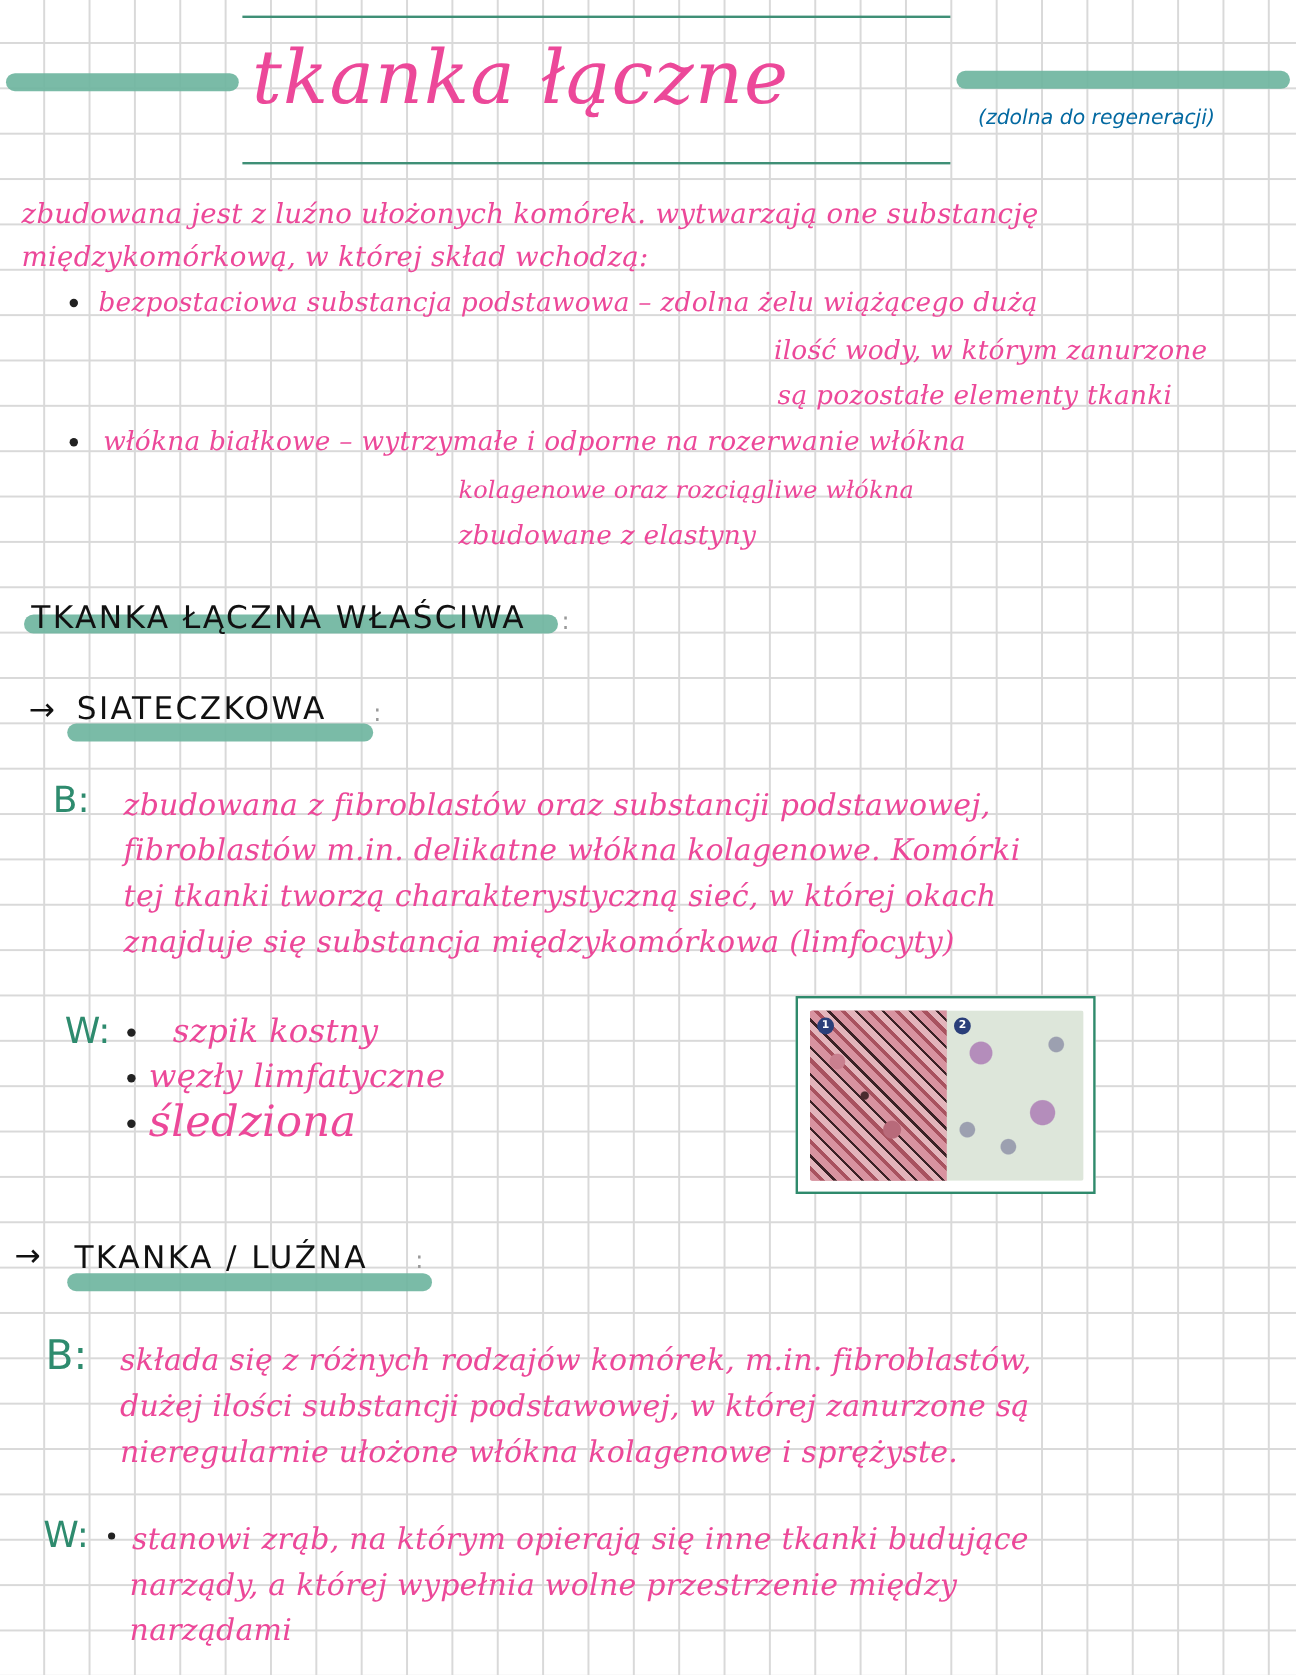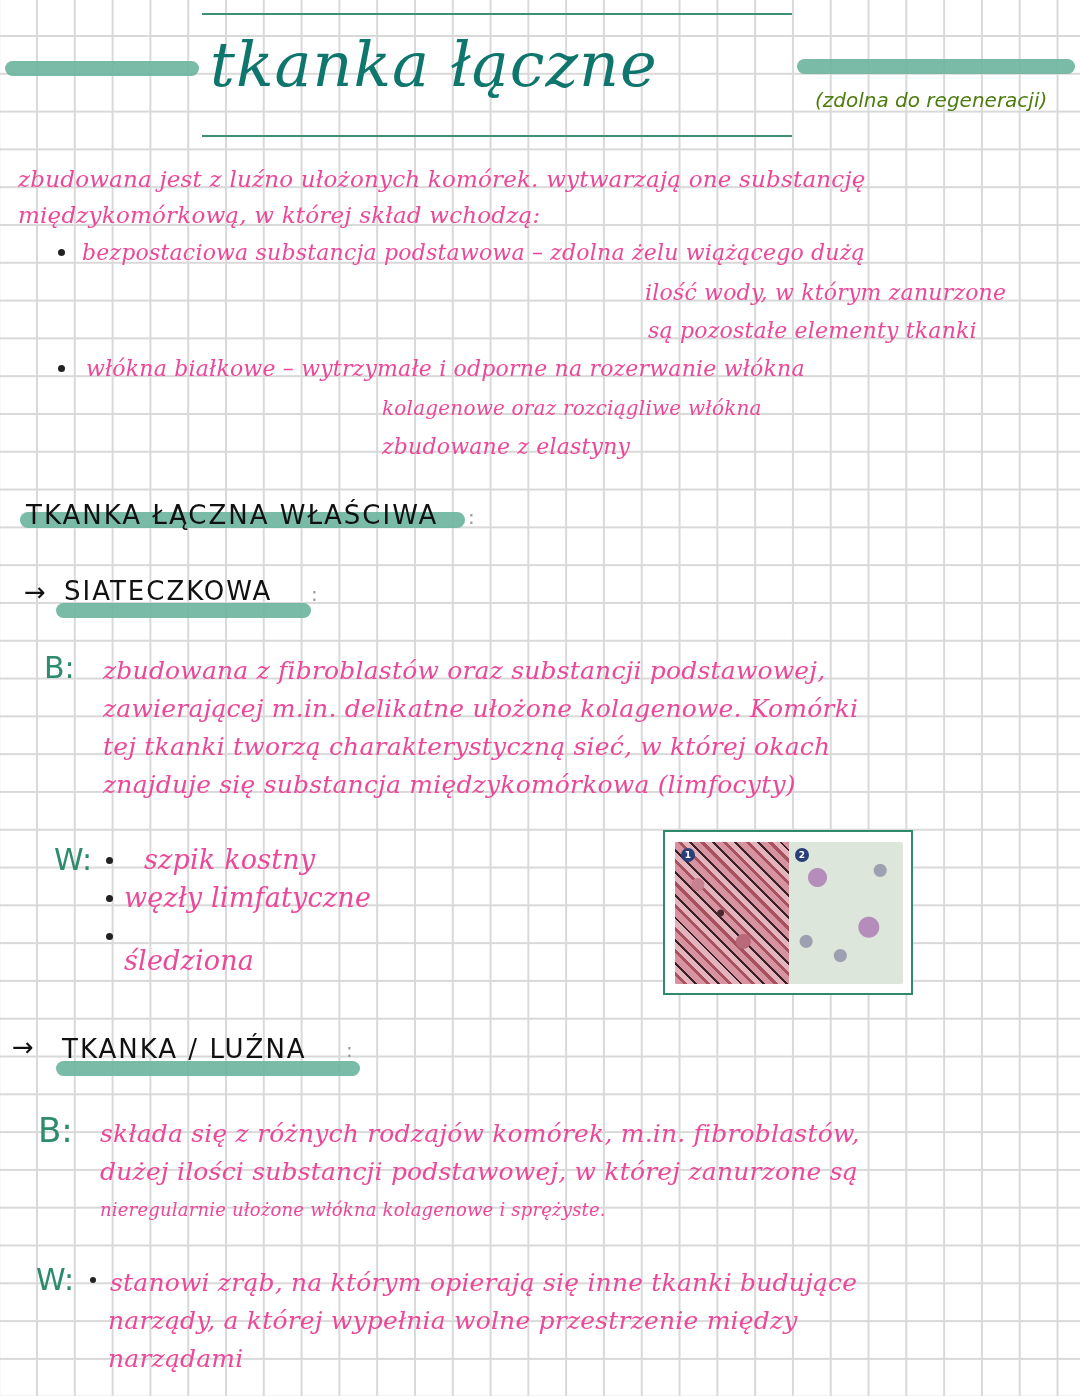--- a/index.html
+++ b/index.html
@@ -31,27 +31,27 @@
     }
     .thin-rule {
       position: absolute;
       height: 2px;
       background: #3f8f76;
     }
     .title {
       font-family: "DejaVu Serif", serif;
       font-style: italic;
       font-size: 62px;
-      color: #0f766e;
+      color: #ec4899;
       letter-spacing: 1px;
     }
     .subtitle-note {
       font-family: "DejaVu Sans", sans-serif;
-      font-size: 20px;
-      color: #4d7c0f;
+      font-size: 17px;
+      color: #0369a1;
       font-style: italic;
     }
     .line { font-size: 24px; line-height: 38px; }
     .bullet-dot {
       display: inline-block;
       width: 7px; height: 7px;
       border-radius: 50%;
       background: #222;
       position: absolute;
     }
@@ -145,49 +145,49 @@
 <div class="abs caps" style="left:26px; top:500px;">TKANKA ŁĄCZNA WŁAŚCIWA</div>
 <div class="abs colon-dim" style="left:468px; top:505px;">:</div>
 
 <div class="abs arrow" style="left:24px; top:577px;">→</div>
 <div class="hl-bar" style="left:56px; top:603px; width:255px; height:15px;"></div>
 <div class="abs caps" style="left:64px; top:576px;text-align:right;">SIATECZKOWA</div>
 <div class="abs colon-dim" style="left:311px; top:582px;">:</div>
 
 <div class="abs label-green" style="left:44px; top:650px;">B:</div>
 <div class="abs hand line" style="left:103px; top:652px; font-size:25px;">zbudowana z fibroblastów oraz substancji podstawowej,</div>
-<div class="abs hand line" style="left:103px; top:690px; font-size:25px;">zawierającej m.in. delikatne ułożone kolagenowe. Komórki</div>
+<div class="abs hand line" style="left:103px; top:690px; font-size:25px;">fibroblastów m.in. delikatne włókna kolagenowe. Komórki</div>
 <div class="abs hand line" style="left:103px; top:728px; font-size:25px;">tej tkanki tworzą charakterystyczną sieć, w której okach</div>
 <div class="abs hand line" style="left:103px; top:766px; font-size:25px;">znajduje się substancja międzykomórkowa (limfocyty)</div>
 
 <div class="abs label-green" style="left:54px; top:842px;">W:</div>
 <span class="bullet-dot" style="left:106px; top:857px;"></span>
 <div class="abs hand line" style="left:124px; top:841px; font-size:27px;margin-left:20px;">szpik kostny</div>
 <span class="bullet-dot" style="left:106px; top:895px;"></span>
 <div class="abs hand line" style="left:124px; top:879px; font-size:27px;">węzły limfatyczne</div>
 <span class="bullet-dot" style="left:106px; top:933px;"></span>
-<div class="abs hand line" style="left:124px; top:942px; font-size:27px;">śledziona</div>
+<div class="abs hand line" style="left:124px; top:917px; font-size:36px;">śledziona</div>
 
 <div class="photo-frame" style="left:663px; top:830px; width:250px; height:165px;"></div>
 <div class="photo" style="left:675px; top:842px; width:228px; height:142px;">
   <div class="panel-1">
     <span class="badge-num">1</span>
   </div>
   <div class="panel-2">
     <span class="badge-num">2</span>
   </div>
 </div>
 
 <div class="abs arrow" style="left:12px; top:1032px;">→</div>
 <div class="hl-bar" style="left:56px; top:1061px; width:304px; height:15px;"></div>
 <div class="abs caps" style="left:62px; top:1034px;">TKANKA / LUŹNA</div>
 <div class="abs colon-dim" style="left:346px; top:1038px;">:</div>
 
 <div class="abs label-green" style="left:38px; top:1110px; font-size:34px;">B:</div>
 <div class="abs hand line" style="left:100px; top:1115px; font-size:25px;">składa się z różnych rodzajów komórek, m.in. fibroblastów,</div>
 <div class="abs hand line" style="left:100px; top:1153px; font-size:25px;">dużej ilości substancji podstawowej, w której zanurzone są</div>
-<div class="abs hand line" style="left:100px; top:1191px; font-size:18px;">nieregularnie ułożone włókna kolagenowe i sprężyste.</div>
+<div class="abs hand line" style="left:100px; top:1191px; font-size:25px;">nieregularnie ułożone włókna kolagenowe i sprężyste.</div>
 
 <div class="abs label-green" style="left:36px; top:1262px;">W:</div>
 <span class="bullet-dot" style="left:90px; top:1277px; width:6px; height:6px;"></span>
 <div class="abs hand line" style="left:110px; top:1264px; font-size:25px;">stanowi zrąb, na którym opierają się inne tkanki budujące</div>
 <div class="abs hand line" style="left:108px; top:1302px; font-size:25px;">narządy, a której wypełnia wolne przestrzenie między</div>
 <div class="abs hand line" style="left:108px; top:1340px; font-size:25px;">narządami</div>
 
 </body></html>

